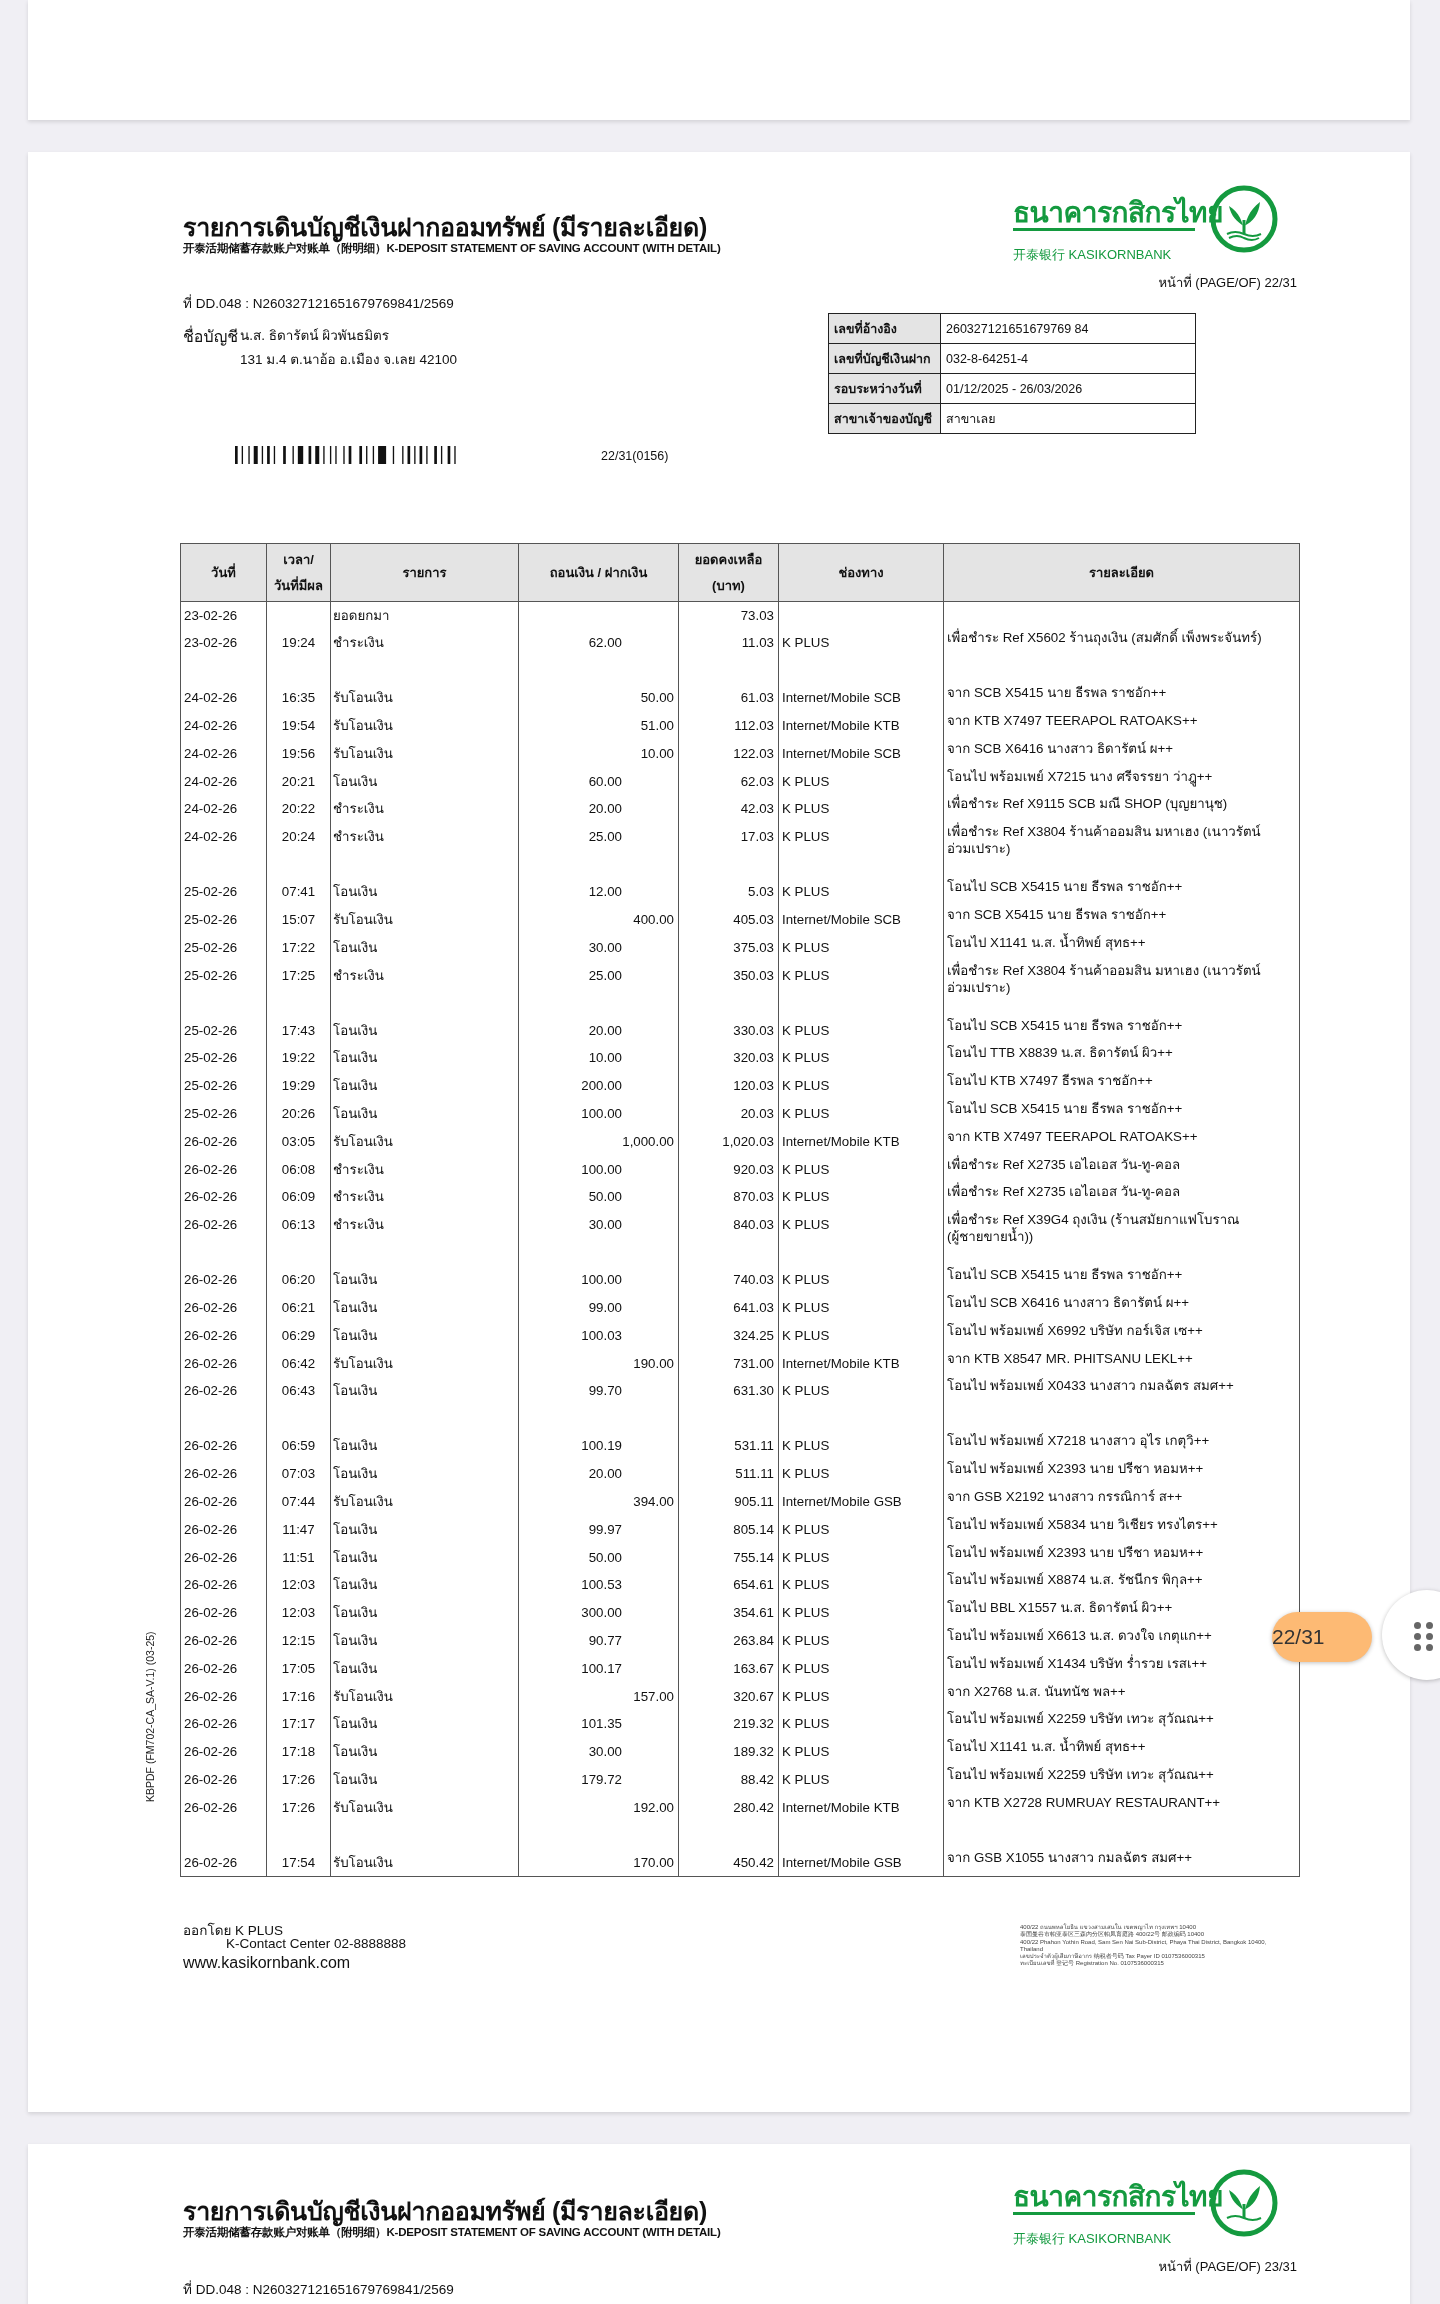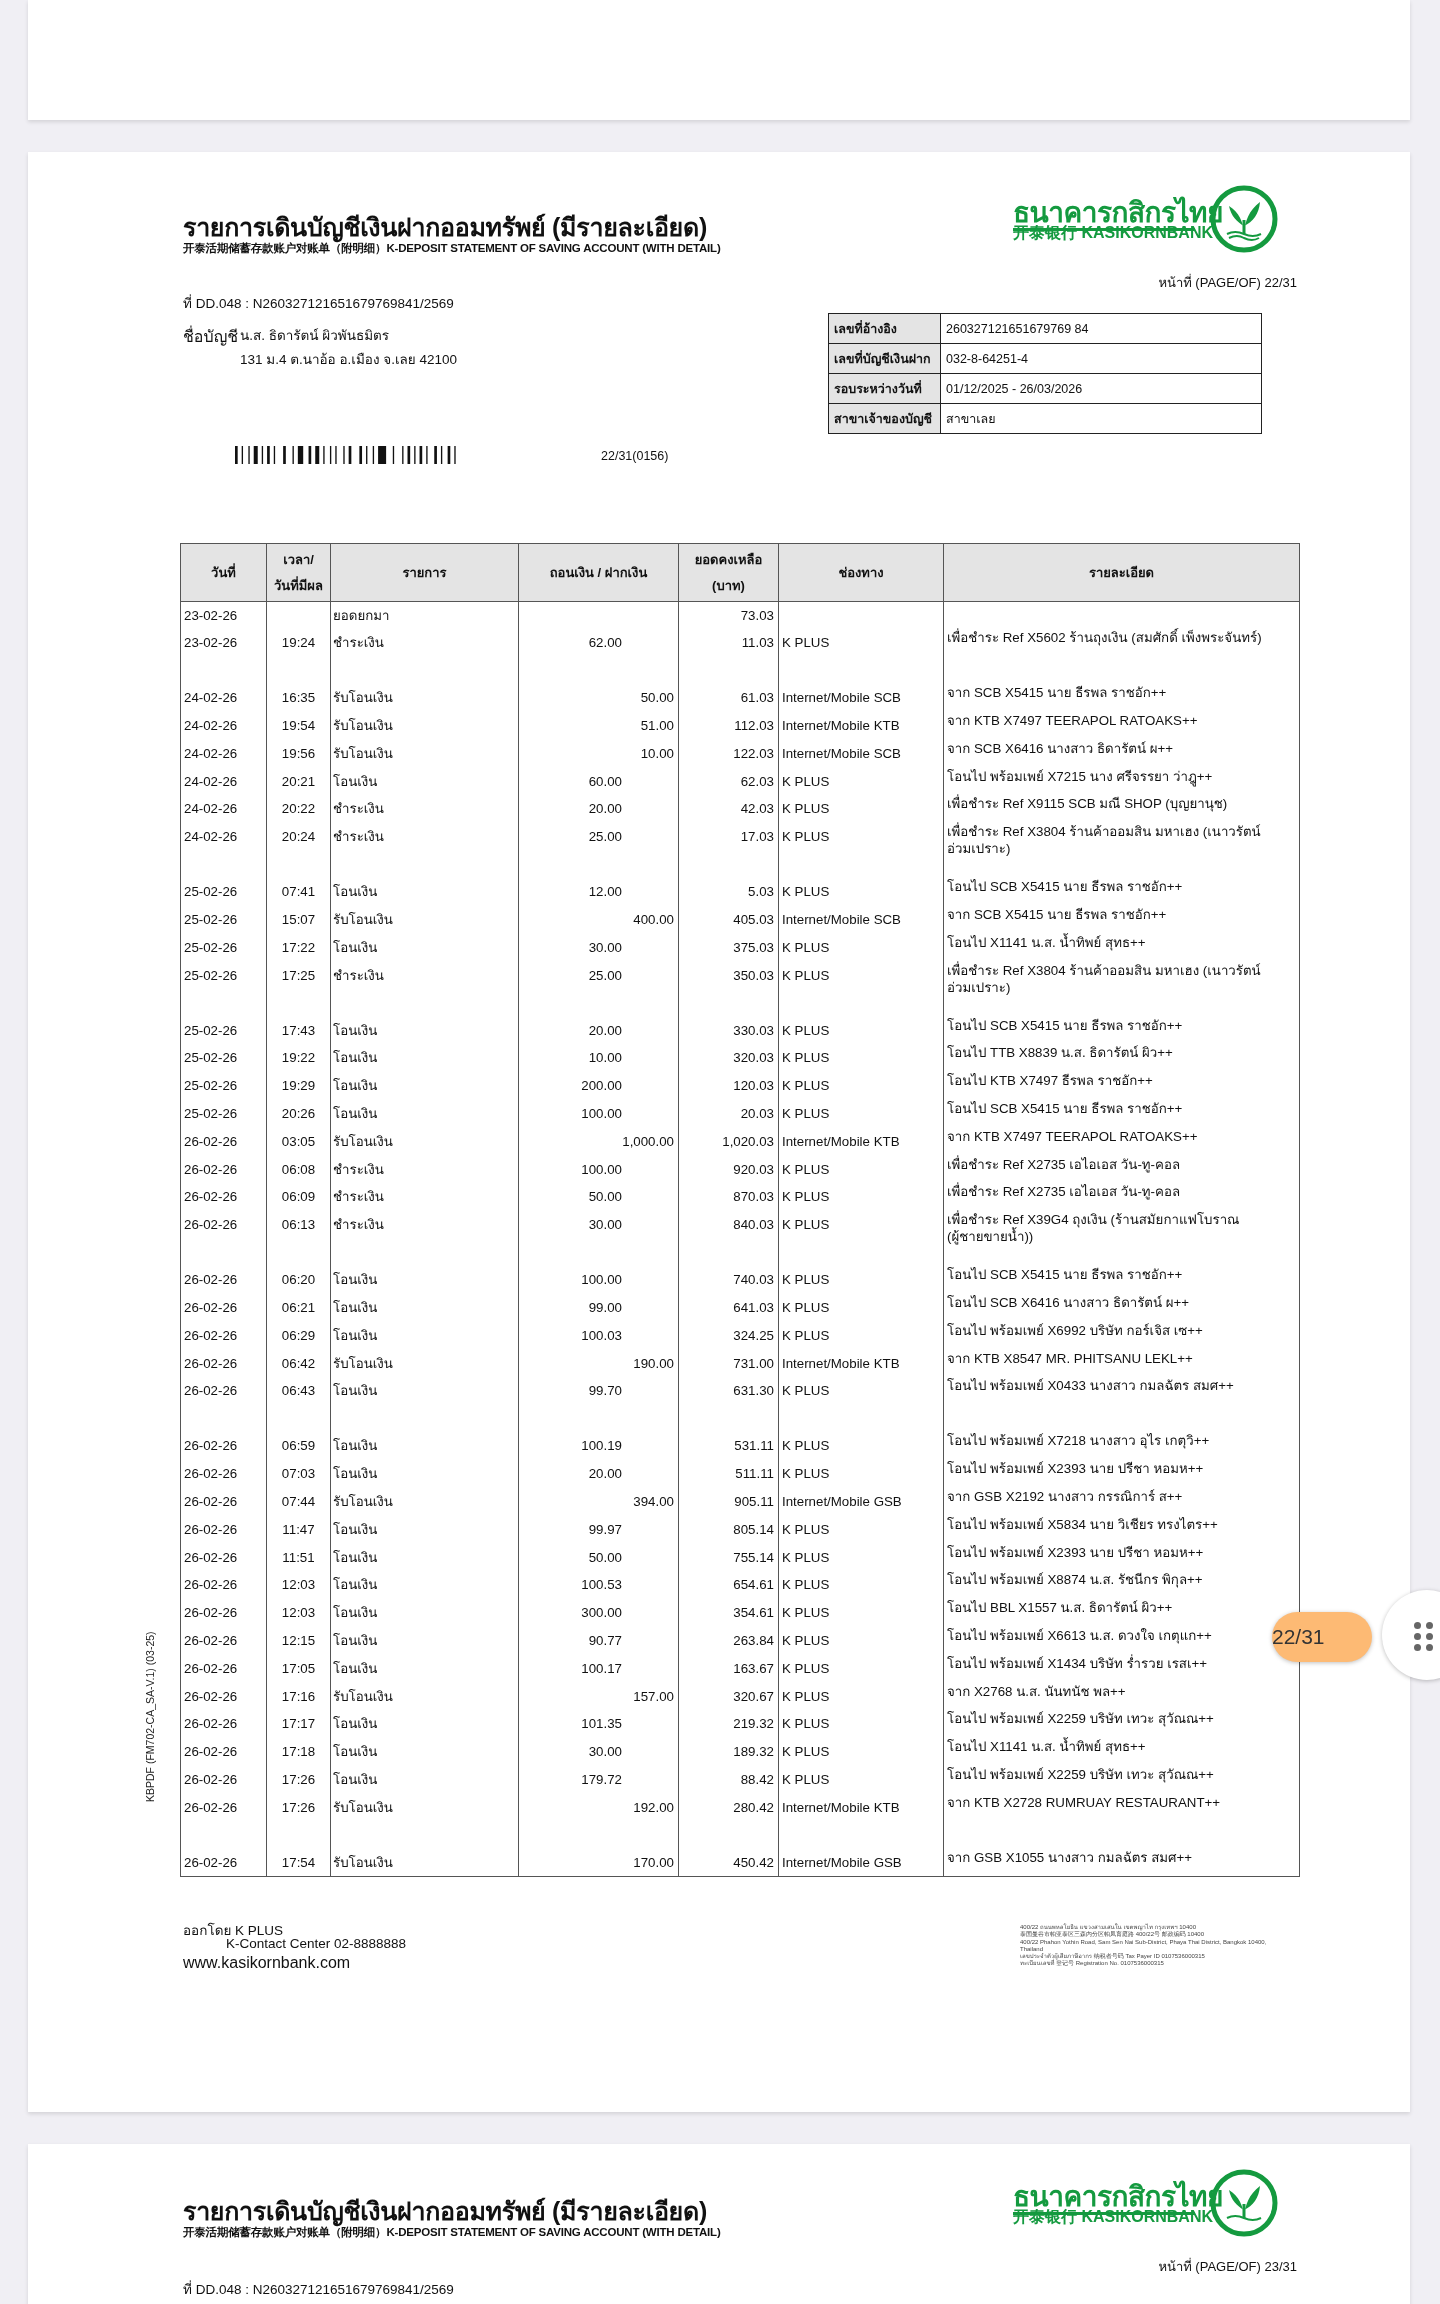--- a/index.html
+++ b/index.html
@@ -10,31 +10,31 @@
   #page-prev { top: 0; height: 120px; }
   #page-current { top: 152px; height: 1960px; }
   #page-next { top: 2144px; height: 170px; }
 
   .doc-title { position: absolute; left: 155px; font-size: 25px; font-weight: bold; letter-spacing: -0.3px; color: #111; }
   .doc-subtitle { position: absolute; left: 155px; font-size: 11.5px; font-weight: bold; color: #111; letter-spacing: -0.2px; }
 
   .logo { position: absolute; left: 985px; width: 280px; height: 75px; }
   .logo-thai { position: absolute; left: 0; top: 0; font-size: 28px; font-weight: bold; color: #149a3f; letter-spacing: -0.5px; white-space: nowrap; }
   .logo-line { position: absolute; left: 0; top: 38px; width: 182px; height: 3px; background: #149a3f; }
-  .logo-eng { position: absolute; left: 0; top: 33px; font-size: 16px; font-weight: bold; color: #149a3f; white-space: nowrap; }
+  .logo-eng { position: absolute; left: 0; top: 56px; font-size: 13px; font-weight: normal; color: #149a3f; white-space: nowrap; }
   .logo-mark { position: absolute; left: 196px; top: -6px; width: 70px; height: 70px; }
 
   .page-of { position: absolute; right: 113px; font-size: 13px; color: #111; }
 
   .doc-no { position: absolute; left: 155px; top: 140px; font-size: 13.5px; }
   .acct-label { position: absolute; left: 155px; top: 172px; font-size: 16px; }
   .acct-name { position: absolute; left: 212px; top: 172px; font-size: 13.5px; }
   .acct-addr { position: absolute; left: 212px; top: 196px; font-size: 13.5px; }
 
-  .info-table { position: absolute; left: 800px; top: 161px; width: 434px; border-collapse: collapse; font-size: 12.5px; }
+  .info-table { position: absolute; left: 800px; top: 161px; width: 368px; border-collapse: collapse; font-size: 12.5px; }
   .info-table td { border: 1.5px solid #222; height: 30px; padding: 0 5px; white-space: nowrap; }
   .info-table td.k { background: #e4e4e4; font-weight: bold; width: 112px; }
 
   .barcode { position: absolute; left: 207px; top: 294px; width: 226px; height: 18px; }
   .barcode-text { position: absolute; left: 573px; top: 297px; font-size: 12.5px; }
 
   .side-code { position: absolute; left: 116px; top: 1650px; transform-origin: left top; transform: rotate(-90deg); font-size: 10.5px; color: #222; white-space: nowrap; }
 
   .txn-table { position: absolute; left: 152px; top: 391px; width: 1120px; border-collapse: collapse; font-size: 13.3px; }
   .txn-table th { background: #e4e4e4; font-weight: bold; font-size: 13px; border: 1.5px solid #555; height: 58px; text-align: center; line-height: 26px; }

